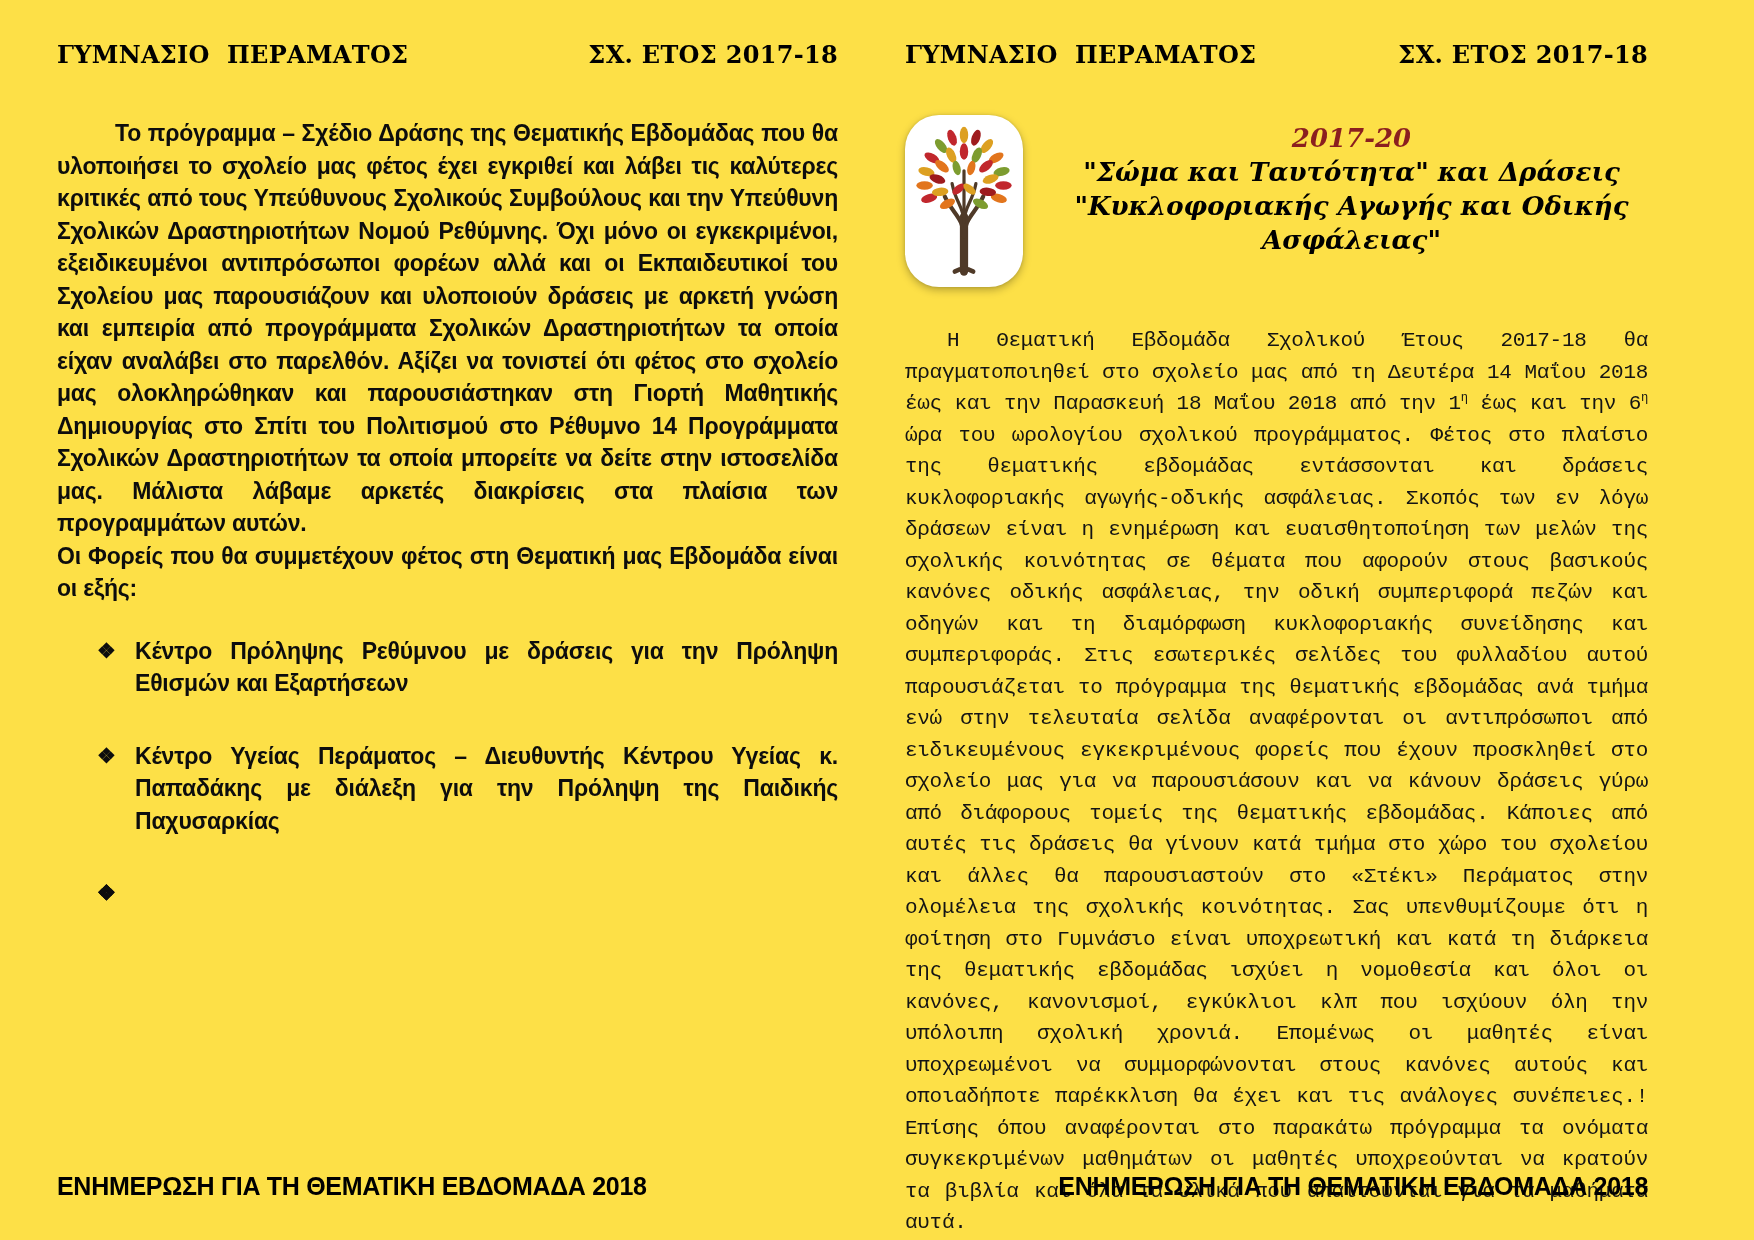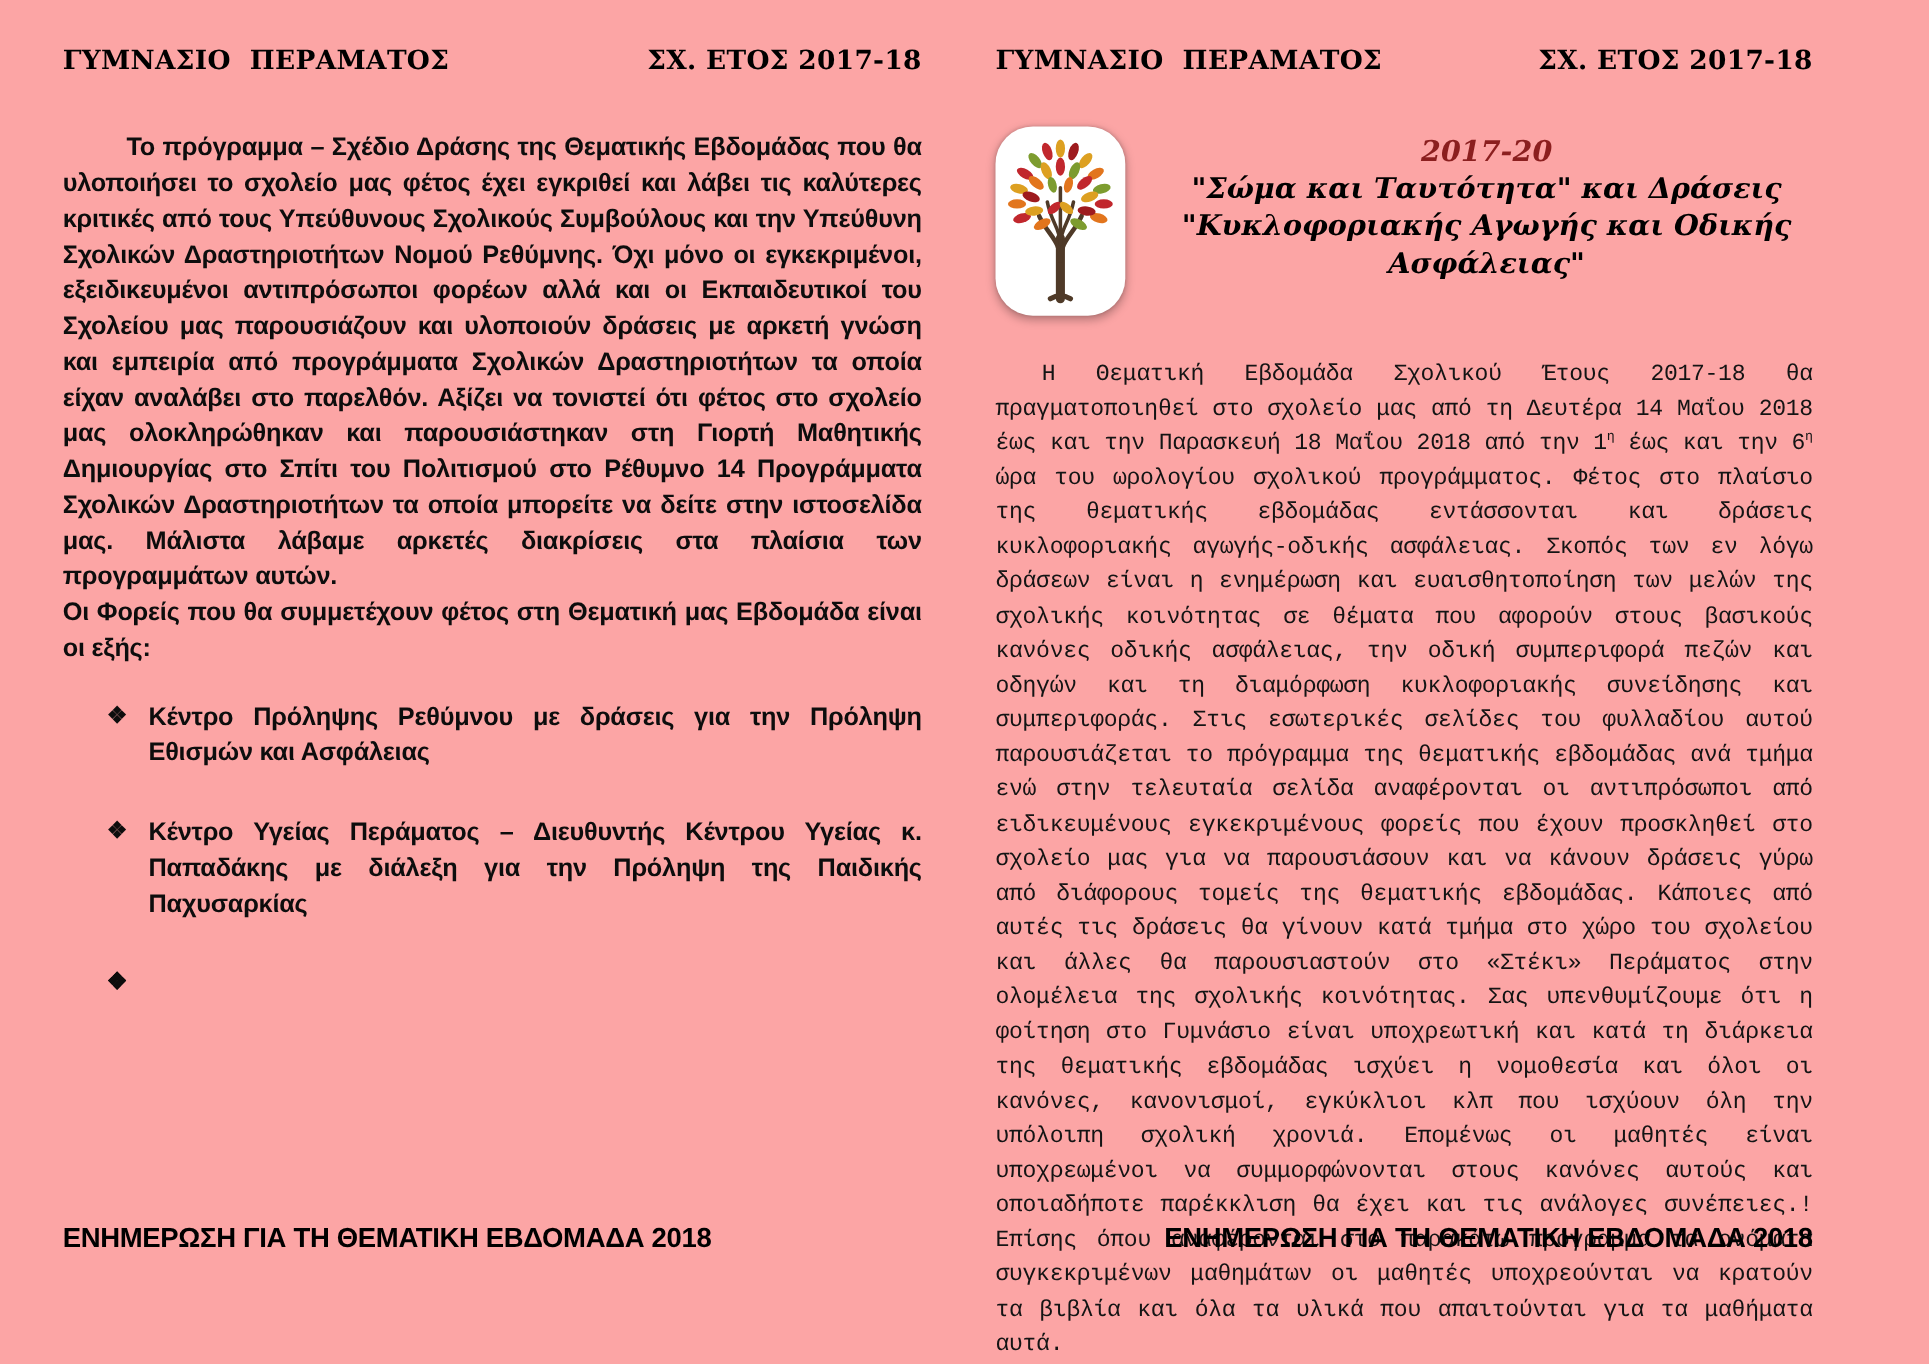--- a/index.html
+++ b/index.html
@@ -1,16 +1,16 @@
 <!DOCTYPE html>
 <html><head>
 <meta charset="utf-8">
 <style>
   html,body{margin:0;padding:0;background:#ffffff;}
-  .sheet{position:relative;width:1754px;height:1240px;background:#fca5a5;overflow:hidden;
+  .sheet{position:relative;width:1754px;height:1240px;background:#fde047;overflow:hidden;
          color:#111;}
   .pre{white-space:pre;}
 
   
   .page-left{position:absolute;left:57px;top:40px;width:781px;}
   .page-right{position:absolute;left:905px;top:40px;width:743px;}
 
   
   .header-row{display:flex;justify-content:space-between;align-items:baseline;
               font-family:"DejaVu Serif",serif;font-weight:bold;font-size:24px;
@@ -20,21 +20,21 @@
   .sans-body{font-family:"Liberation Sans",sans-serif;font-weight:bold;color:#0d0d0d;
              font-size:23px;line-height:32.5px;text-align:justify;letter-spacing:-.2px;}
   .intro{margin-top:48px;text-indent:58px;}
   .lead{margin-top:0;}
   .forces-list{list-style:none;margin:30px 0 0 40px;padding:0;}
   .forces-list li{position:relative;padding-left:38px;margin-bottom:40px;
                   text-align:justify;}
   .bullet-glyph{position:absolute;left:0;top:0;font-size:21px;}
 
   
-  .footer{position:absolute;top:1112px;font-family:"Liberation Sans",sans-serif;
+  .footer{position:absolute;top:1172px;font-family:"Liberation Sans",sans-serif;
           font-weight:bold;font-size:25px;letter-spacing:-.3px;color:#000;}
   .footer-left{left:57px;width:781px;text-align:left;}
   .footer-right{left:905px;width:743px;text-align:right;}
 
   
   .top-block{position:relative;height:228px;}
   .tree-card{position:absolute;left:0;top:46px;width:118px;height:172px;
              background:#fff;border-radius:34px;
              box-shadow:0 3px 9px rgba(0,0,0,.28), 0 0 3px rgba(0,0,0,.12);}
   .tree-card svg{display:block;margin:4px auto 0 auto;}
@@ -60,21 +60,21 @@
       <span class="pre">ΓΥΜΝΑΣΙΟ  ΠΕΡΑΜΑΤΟΣ</span>
       <span>ΣΧ. ΕΤΟΣ 2017-18</span>
     </div>
 
     <div class="sans-body intro">Το πρόγραμμα – Σχέδιο Δράσης της Θεματικής Εβδομάδας που θα υλοποιήσει το σχολείο μας φέτος έχει εγκριθεί και λάβει τις καλύτερες κριτικές από τους Υπεύθυνους Σχολικούς Συμβούλους και την Υπεύθυνη Σχολικών Δραστηριοτήτων Νομού Ρεθύμνης. Όχι μόνο οι εγκεκριμένοι, εξειδικευμένοι αντιπρόσωποι φορέων αλλά και οι Εκπαιδευτικοί του Σχολείου μας παρουσιάζουν και υλοποιούν δράσεις με αρκετή γνώση και εμπειρία από προγράμματα Σχολικών Δραστηριοτήτων τα οποία είχαν αναλάβει στο παρελθόν. Αξίζει να τονιστεί ότι φέτος στο σχολείο μας ολοκληρώθηκαν και παρουσιάστηκαν στη Γιορτή Μαθητικής Δημιουργίας στο Σπίτι του Πολιτισμού στο Ρέθυμνο 14 Προγράμματα Σχολικών Δραστηριοτήτων τα οποία μπορείτε να δείτε στην ιστοσελίδα μας. Μάλιστα λάβαμε αρκετές διακρίσεις στα πλαίσια των προγραμμάτων αυτών.</div>
     <div class="sans-body lead">Οι Φορείς που θα συμμετέχουν φέτος στη Θεματική μας Εβδομάδα είναι οι εξής:</div>
 
     <ul class="forces-list sans-body">
       <li>
         <span class="bullet-glyph">❖</span>
-        <span>Κέντρο Πρόληψης Ρεθύμνου με δράσεις για την Πρόληψη Εθισμών και Ασφάλειας</span>
+        <span>Κέντρο Πρόληψης Ρεθύμνου με δράσεις για την Πρόληψη Εθισμών και Εξαρτήσεων</span>
       </li>
       <li>
         <span class="bullet-glyph">❖</span>
         <span>Κέντρο Υγείας Περάματος – Διευθυντής Κέντρου Υγείας κ. Παπαδάκης με διάλεξη για την Πρόληψη της Παιδικής Παχυσαρκίας</span>
       </li>
       <li>
         <span class="bullet-glyph">❖</span>
       </li>
       <li>
         <span class="bullet-glyph">❖</span>

